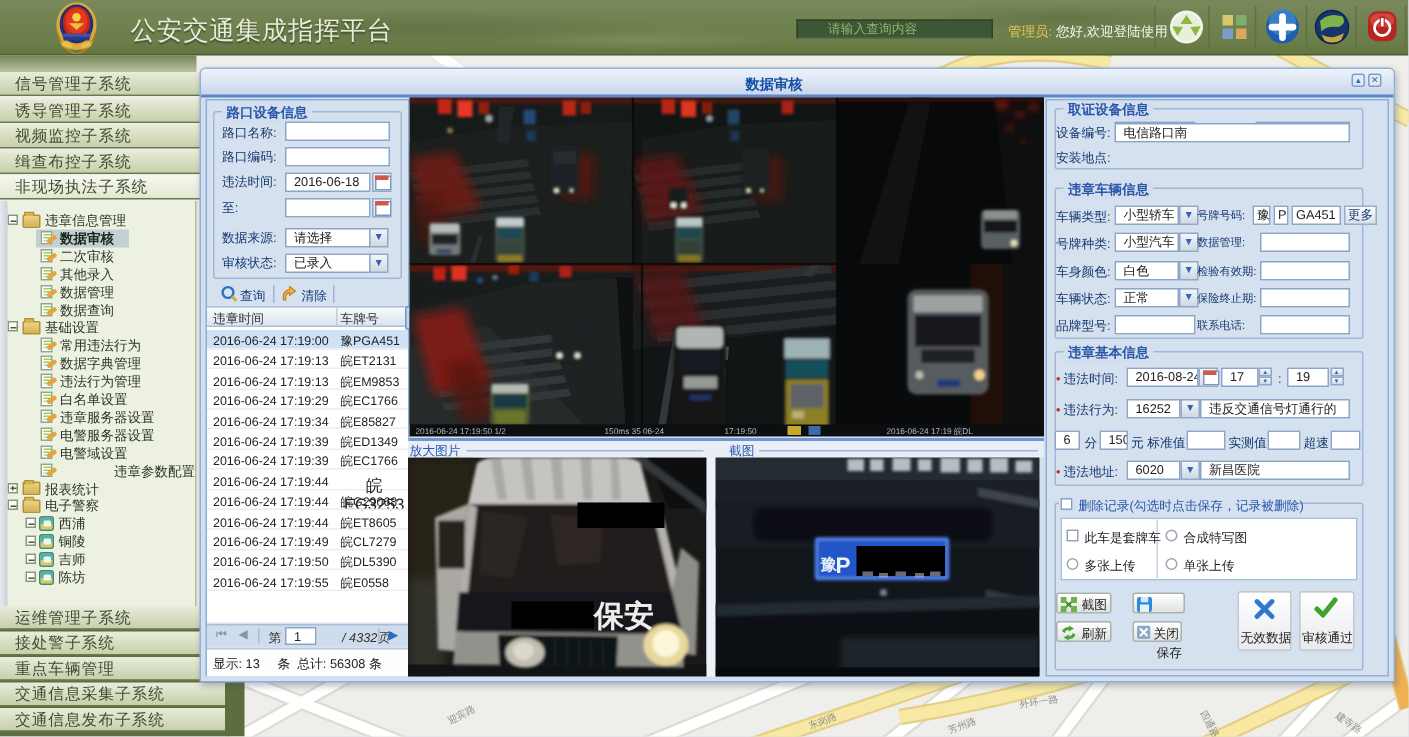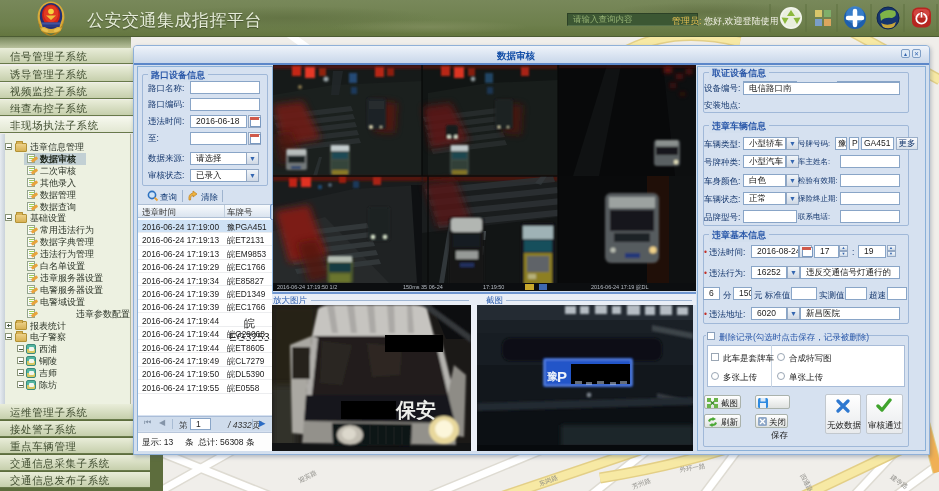--- a/index.html
+++ b/index.html
@@ -86,21 +86,21 @@
 <circle cx="14" cy="10.5" r="2.8" fill="#f6d43e"></circle>
 <path d="M9,14.5 L19,14.5 L14,19 Z" fill="#efc138"></path>
 <path d="M4.5,21.5 L23.5,21.5 L22.5,26 L5.5,26 Z" fill="#2a3a85"></path>
 <path d="M4.5,21.5 L23.5,21.5 L23.2,23.5 L4.8,23.5 Z" fill="#44549e"></path>
 <path d="M3,26.5 Q14,32 25,26.5 L23.5,30 Q14,34.5 4.5,30 Z" fill="#d8ab3a"></path>
 <ellipse cx="8" cy="29" rx="3.5" ry="1.5" fill="#e8c050" transform="rotate(20 8 29)"></ellipse>
 <ellipse cx="20" cy="29" rx="3.5" ry="1.5" fill="#e8c050" transform="rotate(-20 20 29)"></ellipse>
 </svg>
 <div class="abs" style="left:87px;top:9px;font-size:17px;letter-spacing:.5px;color:#e6ecd9;text-shadow:0 1px 1px rgba(35,45,22,.55);">公安交通集成指挥平台</div>
 
-<div class="abs" style="left:531px;top:13px;width:131px;height:13px;background:#3c5733;border:1px solid #2c4126;border-bottom-color:#55704a;box-sizing:border-box;color:#94b173;font-size:8.5px;line-height:11px;padding-left:5px;margin-left:36px;">请输入查询内容</div>
+<div class="abs" style="left:531px;top:13px;width:131px;height:13px;background:#3c5733;border:1px solid #2c4126;border-bottom-color:#55704a;box-sizing:border-box;color:#94b173;font-size:8.5px;line-height:11px;padding-left:20px;">请输入查询内容</div>
 <div class="abs" style="left:672px;top:15px;font-size:9px;color:#f5f3ea;"><span style="color:#e8c254;">管理员:</span> 您好,欢迎登陆使用</div>
 
 <svg class="abs" style="left:768px;top:0" width="171" height="36" viewBox="0 0 171 36">
 <g stroke="#5f7140" stroke-width="1">
       <line x1="2" y1="4" x2="2" y2="32"></line>
       <line x1="38" y1="4" x2="38" y2="32"></line>
       <line x1="69" y1="4" x2="69" y2="32"></line>
       <line x1="103" y1="4" x2="103" y2="32"></line>
       <line x1="136" y1="4" x2="136" y2="32"></line>
       <line x1="169" y1="4" x2="169" y2="32"></line>
@@ -653,21 +653,21 @@
 <div class="inp" style="left:743px;top:82px;width:157px;height:13px;">电信路口南</div>
 <div class="fs" style="left:703px;top:125px;width:206px;height:101px;"></div>
 <div class="leg" style="left:709px;top:120px;">违章车辆信息</div>
 <div class="lbl" style="left:704px;top:138.5px;">车辆类型:</div>
 <div class="inp" style="left:743px;top:136.5px;width:43px;height:13px;">小型轿车</div>
 <div class="cmbarrow" style="left:786px;top:136.5px;height:13px;line-height:12px;">▼</div>
 <div class="lbl" style="left:798px;top:139px;font-size:7.5px;">号牌号码:</div>
 <div class="lbl" style="left:704px;top:157px;">号牌种类:</div>
 <div class="inp" style="left:743px;top:155px;width:43px;height:13px;">小型汽车</div>
 <div class="cmbarrow" style="left:786px;top:155px;height:13px;line-height:12px;">▼</div>
-<div class="lbl" style="left:798px;top:157px;font-size:7.5px;">车主姓名:</div>
+<div class="lbl" style="left:798px;top:157px;font-size:7.5px;">数据管理:</div>
 <div class="inp" style="left:840px;top:155px;width:60px;height:13px;"></div>
 <div class="lbl" style="left:704px;top:175.5px;">车身颜色:</div>
 <div class="inp" style="left:743px;top:173.5px;width:43px;height:13px;">白色</div>
 <div class="cmbarrow" style="left:786px;top:173.5px;height:13px;line-height:12px;">▼</div>
 <div class="lbl" style="left:798px;top:175.5px;font-size:7.5px;">检验有效期:</div>
 <div class="inp" style="left:840px;top:173.5px;width:60px;height:13px;"></div>
 <div class="lbl" style="left:704px;top:193.5px;">车辆状态:</div>
 <div class="inp" style="left:743px;top:191.5px;width:43px;height:13px;">正常</div>
 <div class="cmbarrow" style="left:786px;top:191.5px;height:13px;line-height:12px;">▼</div>
 <div class="lbl" style="left:798px;top:193.5px;font-size:7.5px;">保险终止期:</div>

